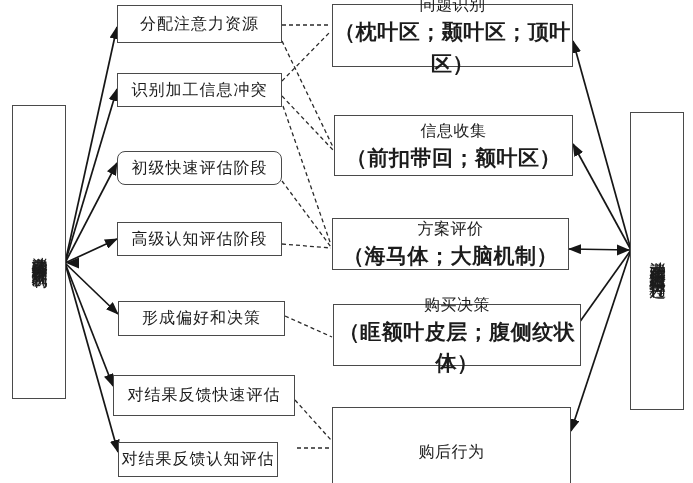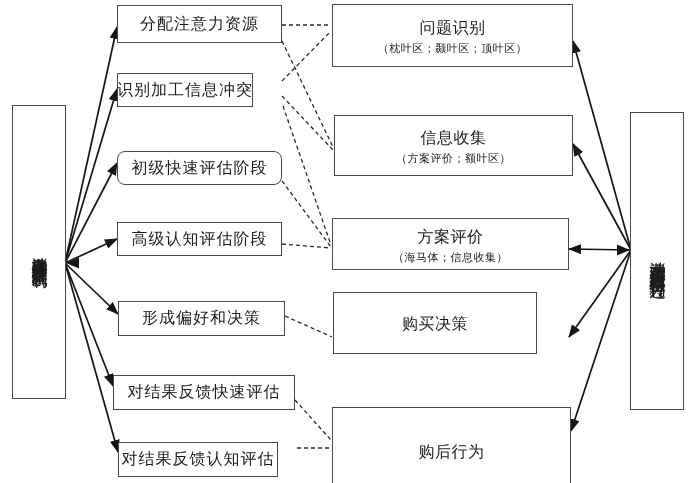--- a/index.html
+++ b/index.html
@@ -9,21 +9,21 @@
   }
   svg.connectors{position:absolute;left:0;top:0;width:693px;height:483px;z-index:1;}
   .edge-solid{stroke:#161616;stroke-width:1.7;}
   .edge-dashed{stroke:#2a2a2a;stroke-width:1.3;stroke-dasharray:4 3;}
   .box{
     position:absolute;box-sizing:border-box;border:1.5px solid #4a4a4a;background:#ffffff;
     display:flex;align-items:center;justify-content:center;text-align:center;z-index:2;
   }
   .stage{font-size:16px;letter-spacing:1px;white-space:nowrap;}
   .model{flex-direction:column;font-size:16px;line-height:1.5;letter-spacing:0.5px;padding-top:2px;}
-  .model .regions{font-size:11px;}
+  .model .regions{font-size:21px;font-weight:bold;}
   .vpanel span{writing-mode:vertical-rl;text-orientation:mixed;white-space:nowrap;}
   .vpanel.left span{font-size:16px;letter-spacing:1px;}
   .vpanel.right span{font-size:16.5px;letter-spacing:1.5px;}
 </style>
 </head>
 <body>
 
 <div class="canvas">
 
   <svg class="connectors" id="connectors" viewBox="0 0 693 483" xmlns="http://www.w3.org/2000/svg">
@@ -62,51 +62,52 @@
     <span>消费者购买神经决策过程（大脑机制）</span>
   </div>
 
   <div class="box vpanel right" style="left:630px;top:112px;width:54px;height:298px;">
     <span>消费者购买决策经典模型（行为过程）</span>
   </div>
 
   <div class="box stage" style="left:117px;top:5px;width:165px;height:38px;">
     <span>分配注意力资源</span>
   </div>
-  <div class="box stage" style="left:117px;top:73px;width:136px;height:34px;">
+  <div class="box stage" style="left:117px;top:73px;width:165px;height:34px;">
     <span>识别加工信息冲突</span>
   </div>
   <div class="box stage" style="left:117px;top:151px;width:165px;height:34px;border-radius:8px;">
     <span>初级快速评估阶段</span>
   </div>
   <div class="box stage" style="left:117px;top:222px;width:165px;height:34px;">
     <span>高级认知评估阶段</span>
   </div>
   <div class="box stage" style="left:118px;top:301px;width:167px;height:35px;">
     <span>形成偏好和决策</span>
   </div>
-  <div class="box stage" style="left:113px;top:375px;width:182px;height:35px;">
+  <div class="box stage" style="left:113px;top:375px;width:182px;height:41px;">
     <span>对结果反馈快速评估</span>
   </div>
   <div class="box stage" style="left:118px;top:442px;width:160px;height:35px;">
     <span>对结果反馈认知评估</span>
   </div>
 
   <div class="box model" style="left:332px;top:4px;width:241px;height:63px;justify-content:center;">
     <div class="title">问题识别</div>
     <div class="regions">（枕叶区；颞叶区；顶叶区）</div>
   </div>
   <div class="box model" style="left:334px;top:115px;width:239px;height:61px;">
     <div class="title">信息收集</div>
-    <div class="regions">（方案评价；额叶区）</div>
+    <div class="regions">（前扣带回；额叶区）</div>
   </div>
   <div class="box model" style="left:332px;top:218px;width:237px;height:52px;">
     <div class="title">方案评价</div>
-    <div class="regions">（海马体；信息收集）</div>
+    <div class="regions">（海马体；大脑机制）</div>
   </div>
-  <div class="box model" style="left:333px;top:292px;width:204px;height:62px;">
+  <div class="box model" style="left:333px;top:304px;width:248px;height:62px;">
     <div class="title">购买决策</div>
+    <div class="regions">（眶额叶皮层；腹侧纹状体）</div>
   </div>
   <div class="box model" style="left:332px;top:407px;width:239px;height:88px;">
     <div class="title">购后行为</div>
   </div>
 
 </div>
 
 </body></html>

